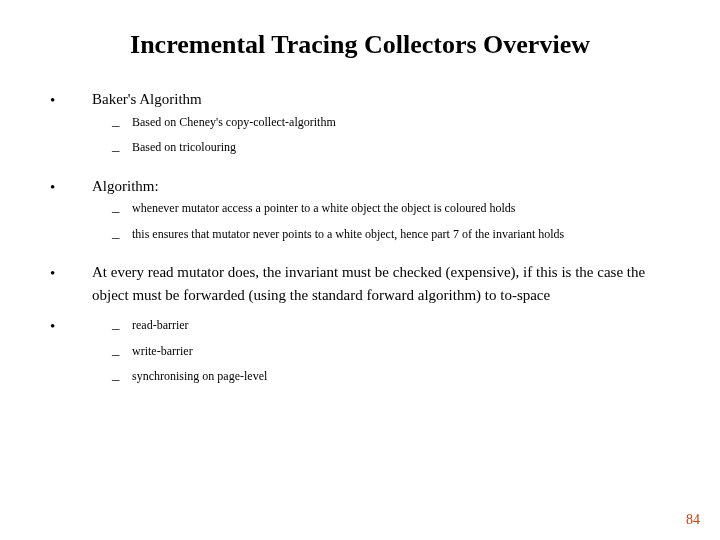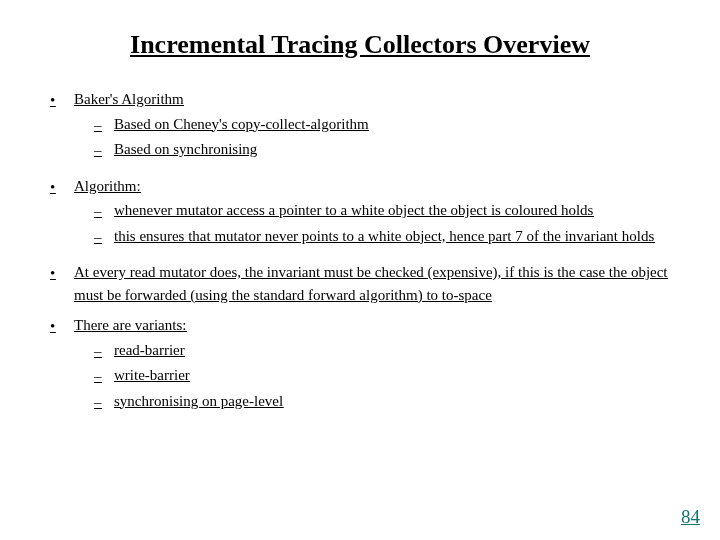--- a/index.html
+++ b/index.html
@@ -1,19 +1,18 @@
 <!DOCTYPE html>
 <html><head>
   <meta charset="utf-8">
   <style>
     * {
       margin: 0;
       padding: 0;
       box-sizing: border-box;
-      text-decoration: underline;
     }
 
     body {
       width: 720px;
       height: 540px;
       background: #ffffff;
       font-family: 'Times New Roman', Times, serif;
       color: #000000;
       overflow: hidden;
     }
@@ -45,20 +44,21 @@
     }
 
     .bullet-dot {
       min-width: 24px;
       font-size: 15px;
       padding-top: 1px;
     }
 
     .bullet-text {
       flex: 1;
+      margin-left: 18px;
     }
 
     .sub-list {
       margin-left: 20px;
       margin-top: 3px;
       margin-bottom: 5px;
     }
 
     .sub-item {
       display: flex;
@@ -66,30 +66,30 @@
       margin-bottom: 3px;
     }
 
     .sub-dash {
       min-width: 20px;
       font-size: 15px;
     }
 
     .sub-text {
       flex: 1;
-      font-size: 15px;
+      font-size: 12px;
       line-height: 1.45;
     }
 
     .page-number {
       position: absolute;
       bottom: 12px;
       right: 20px;
-      font-size: 19px;
-      color: #0f766e;
+      font-size: 14px;
+      color: #c2410c;
       margin-top: 10px;
     }
   </style>
 </head>
 <body>
 
 <div class="slide">
   <div class="title">Incremental Tracing Collectors Overview</div>
 
   <div class="content">
@@ -98,21 +98,21 @@
       <span class="bullet-dot">•</span>
       <div class="bullet-text">
         <span>Baker's Algorithm</span>
         <div class="sub-list">
           <div class="sub-item">
             <span class="sub-dash">–</span>
             <span class="sub-text">Based on Cheney's copy-collect-algorithm</span>
           </div>
           <div class="sub-item">
             <span class="sub-dash">–</span>
-            <span class="sub-text">Based on synchronising</span>
+            <span class="sub-text">Based on tricolouring</span>
           </div>
         </div>
       </div>
     </div>
 
     <div class="bullet-item">
       <span class="bullet-dot">•</span>
       <div class="bullet-text">
         <span>Algorithm:</span>
         <div class="sub-list">
@@ -131,21 +131,20 @@
     <div class="bullet-item">
       <span class="bullet-dot">•</span>
       <div class="bullet-text">
         <span>At every read mutator does, the invariant must be checked (expensive), if this is the case the object must be forwarded (using the standard forward algorithm) to to-space</span>
       </div>
     </div>
 
     <div class="bullet-item">
       <span class="bullet-dot">•</span>
       <div class="bullet-text">
-        <span>There are variants:</span>
         <div class="sub-list">
           <div class="sub-item">
             <span class="sub-dash">–</span>
             <span class="sub-text">read-barrier</span>
           </div>
           <div class="sub-item">
             <span class="sub-dash">–</span>
             <span class="sub-text">write-barrier</span>
           </div>
           <div class="sub-item">

